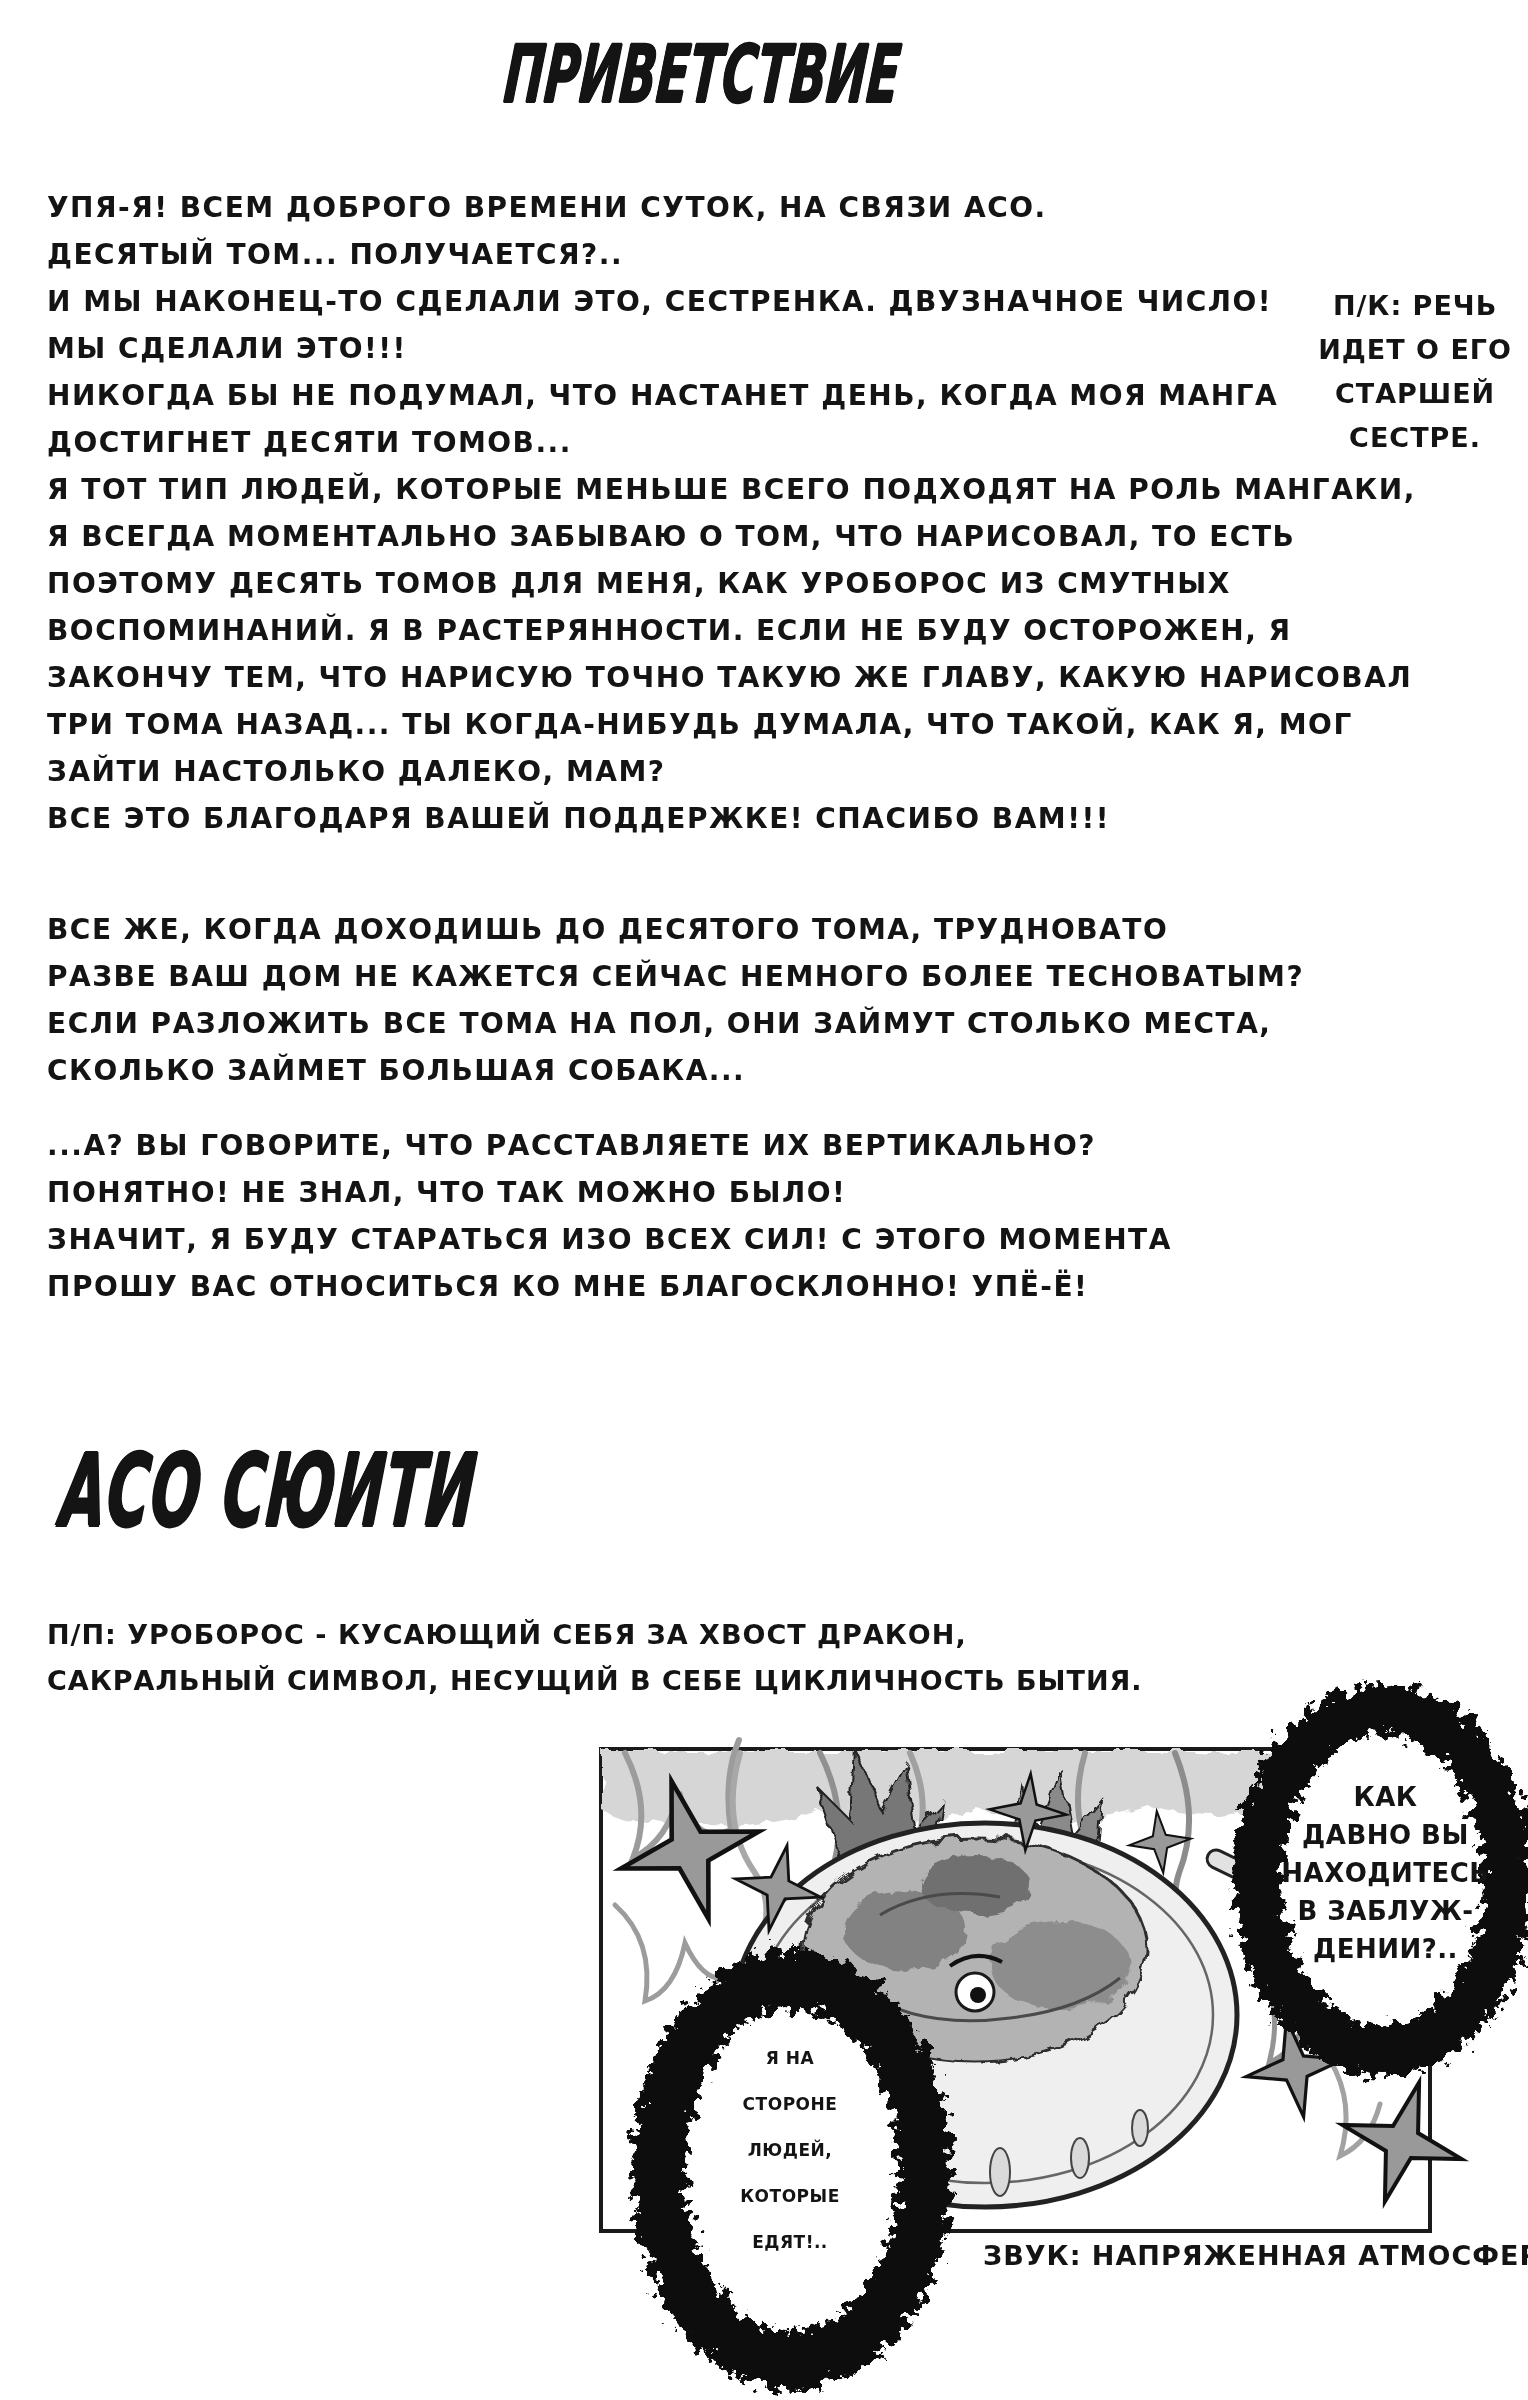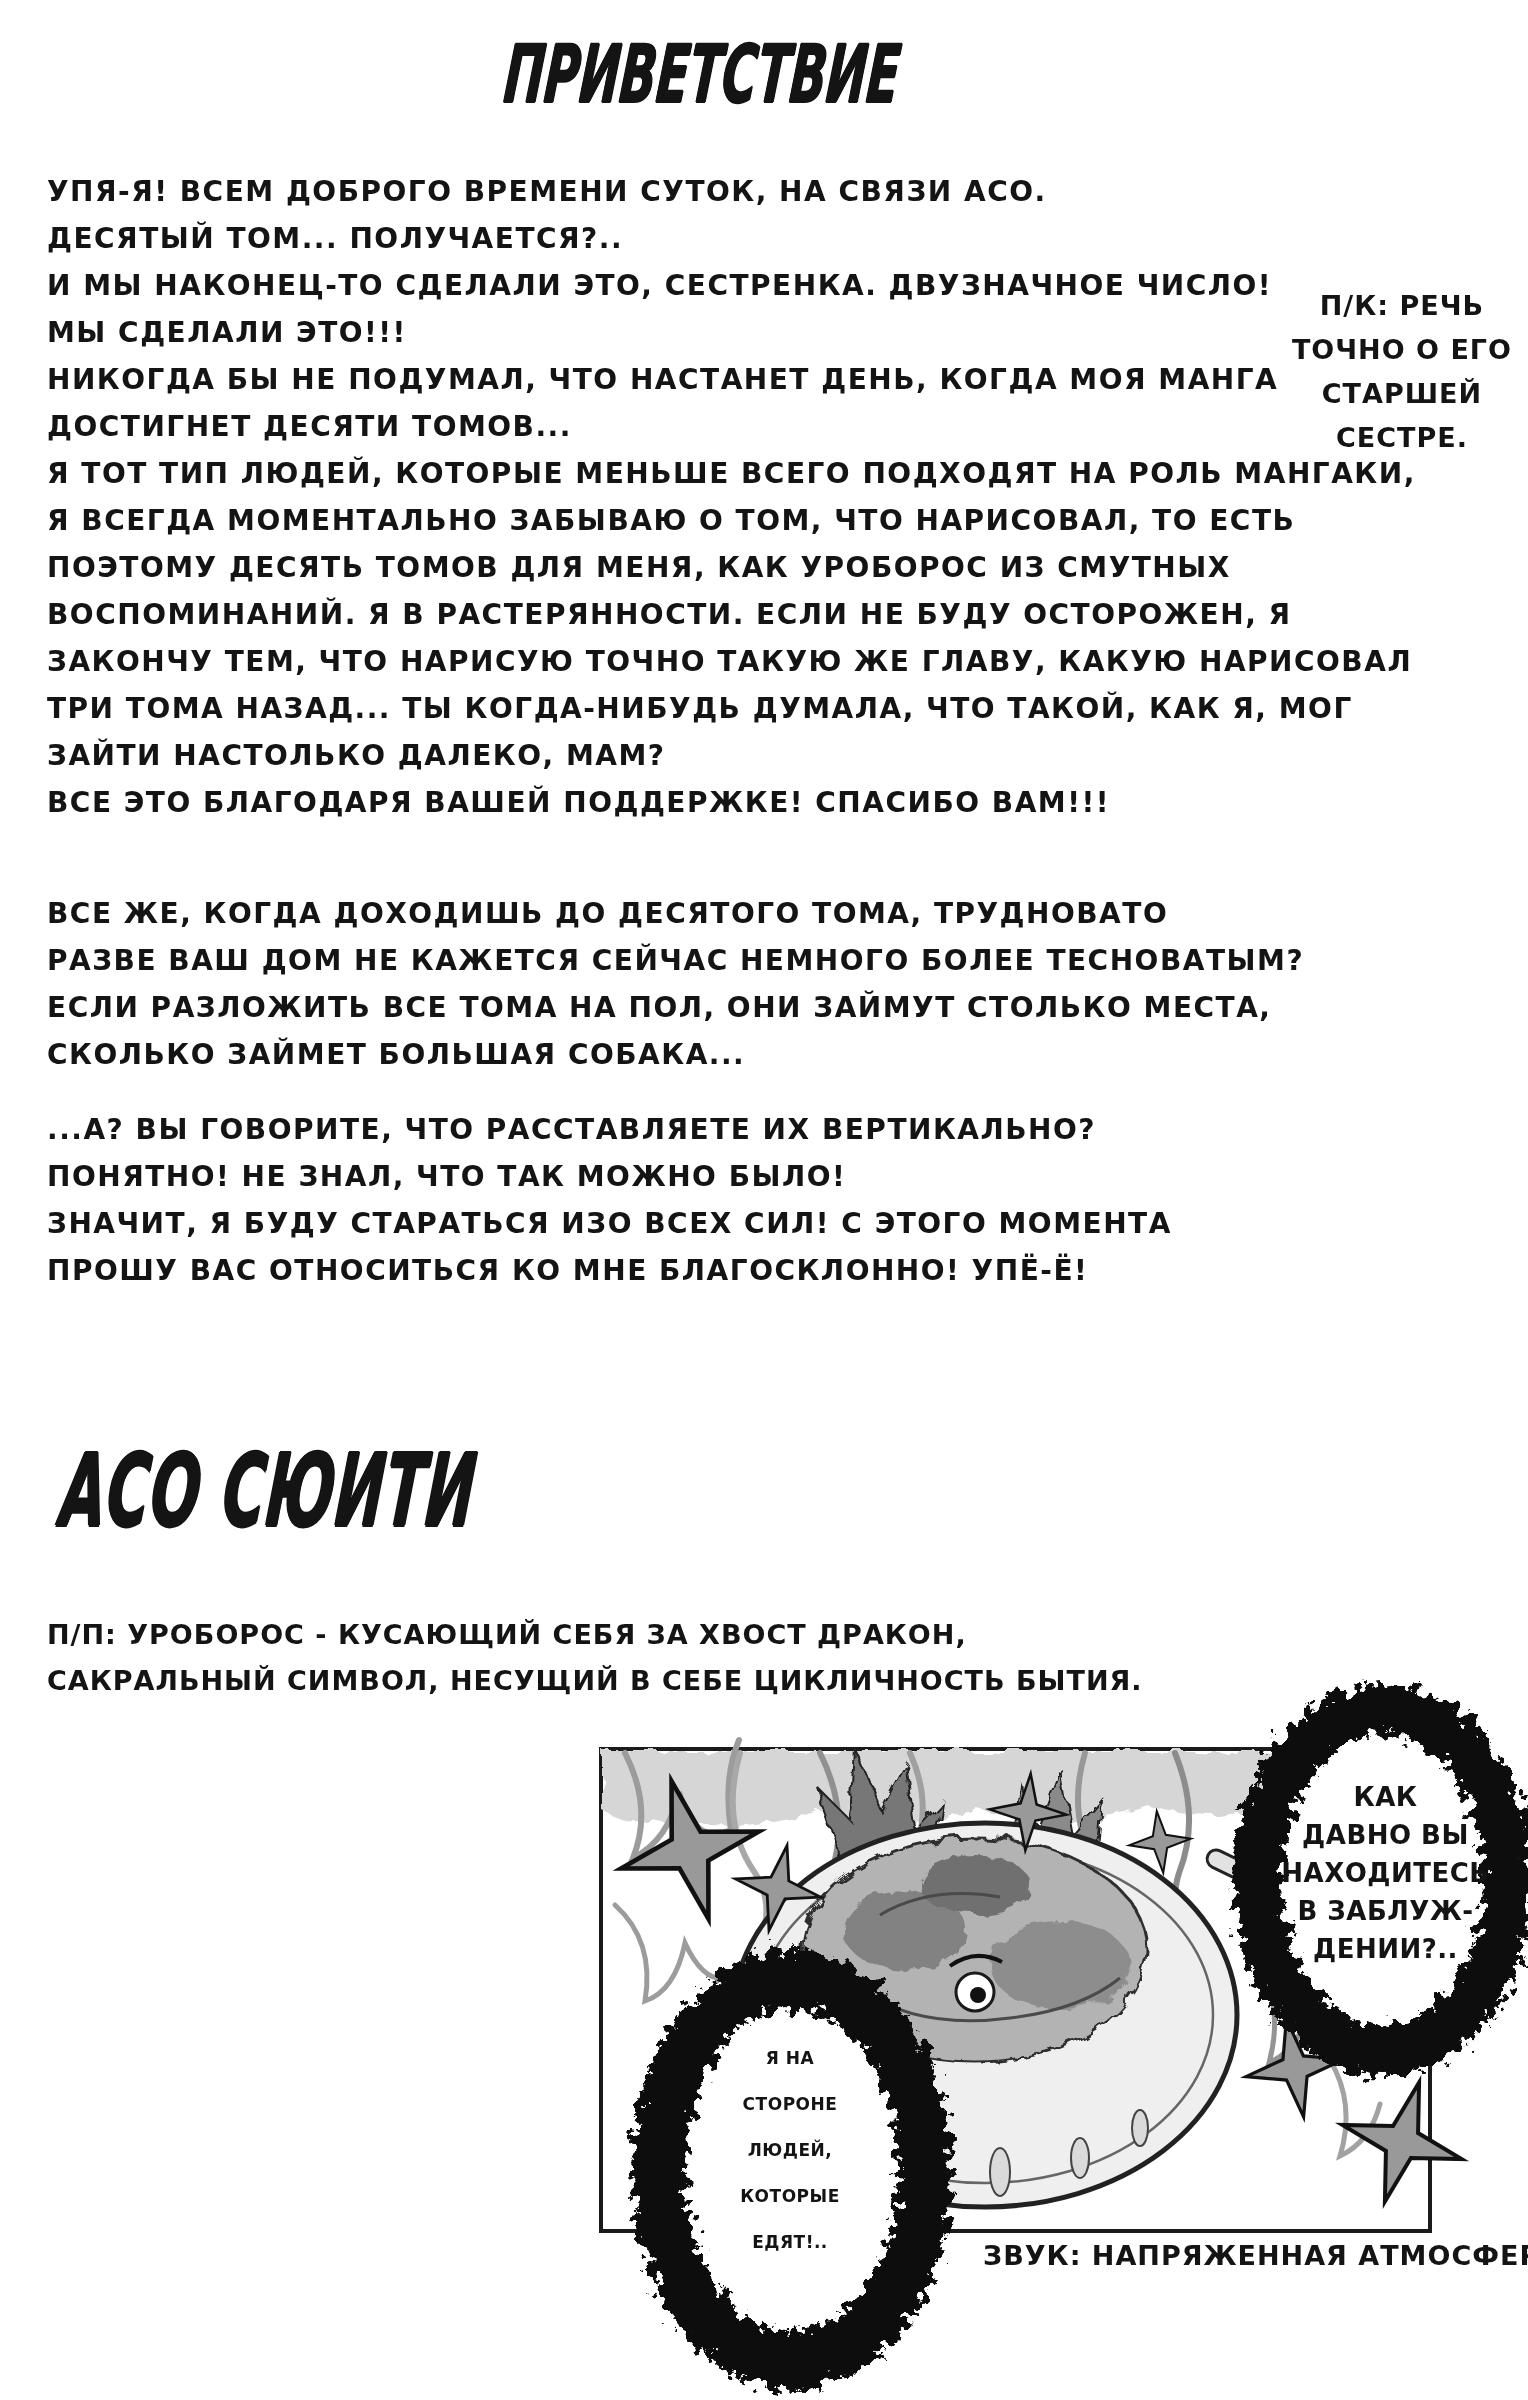--- a/index.html
+++ b/index.html
@@ -9,21 +9,21 @@
     margin:0 auto;
   }
   .title {
     position:absolute; left:505px; top:28px;
     font-size:80px; font-weight:bold; font-style:italic;
     letter-spacing:0px; white-space:nowrap;
     transform:scaleX(0.60) skewX(-8deg); transform-origin:0 50%;
     text-shadow:1px 0 currentColor,-1px 0 currentColor,0 1px currentColor,0 -1px currentColor;
   }
   .body-text {
-    position:absolute; left:47px; top:168px; width:1470px;
+    position:absolute; left:47px; top:184px; width:1470px;
     font-size:28px; font-weight:bold; letter-spacing:1.5px; line-height:47px;
     white-space:nowrap;
   }
   .para { margin:0; }
   .para2 { margin-top:64px; }
   .para3 { margin-top:28px; }
   .margin-note {
     position:absolute; right:16px; top:284px; text-align:center;
     font-size:27px; font-weight:bold; line-height:44px; letter-spacing:1px;
   }
@@ -85,21 +85,21 @@
     <div class="para para3">
         <div class="line">...А? ВЫ ГОВОРИТЕ, ЧТО РАССТАВЛЯЕТЕ ИХ ВЕРТИКАЛЬНО?</div>
         <div class="line">ПОНЯТНО! НЕ ЗНАЛ, ЧТО ТАК МОЖНО БЫЛО!</div>
         <div class="line">ЗНАЧИТ, Я БУДУ СТАРАТЬСЯ ИЗО ВСЕХ СИЛ! С ЭТОГО МОМЕНТА</div>
         <div class="line">ПРОШУ ВАС ОТНОСИТЬСЯ КО МНЕ БЛАГОСКЛОННО! УПЁ-Ё!</div>
       </div>
   </div>
 
   <div class="margin-note">
       <div class="line">П/К: РЕЧЬ</div>
-      <div class="line">ТОЧНО О ЕГО</div>
+      <div class="line">ИДЕТ О ЕГО</div>
       <div class="line">СТАРШЕЙ</div>
       <div class="line">СЕСТРЕ.</div>
     </div>
 
   <div class="signature">АСО СЮИТИ</div>
 
   <div class="translator-note">
       <div class="line">П/П: УРОБОРОС - КУСАЮЩИЙ СЕБЯ ЗА ХВОСТ ДРАКОН,</div>
       <div class="line">САКРАЛЬНЫЙ СИМВОЛ, НЕСУЩИЙ В СЕБЕ ЦИКЛИЧНОСТЬ БЫТИЯ.</div>
     </div>

